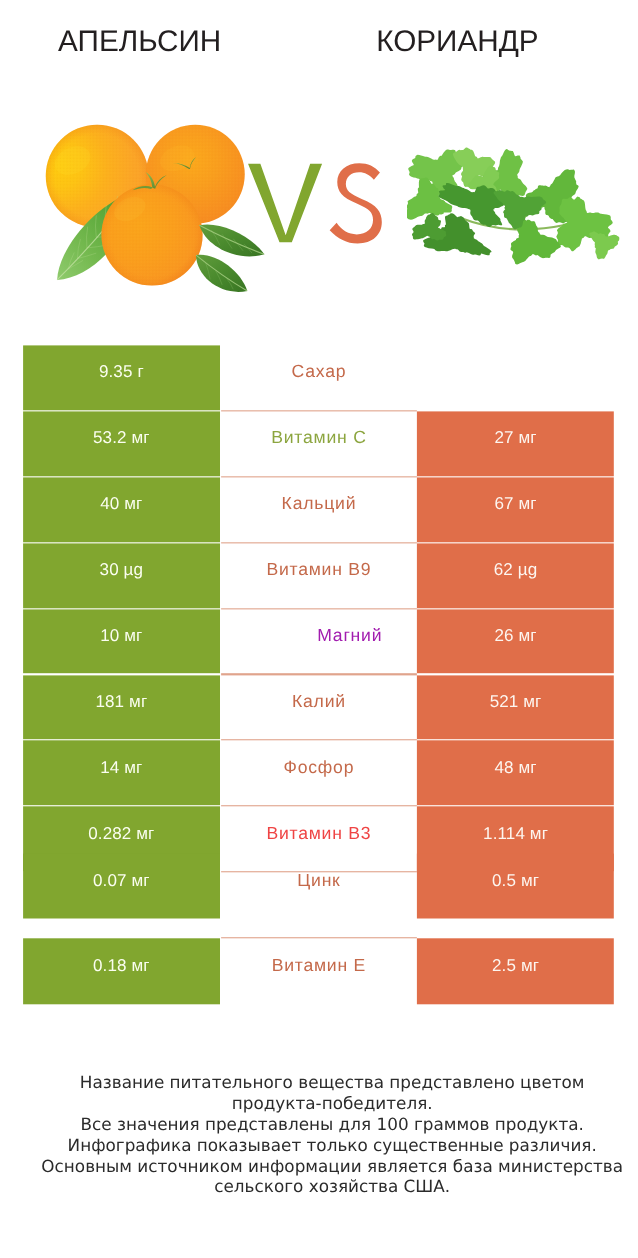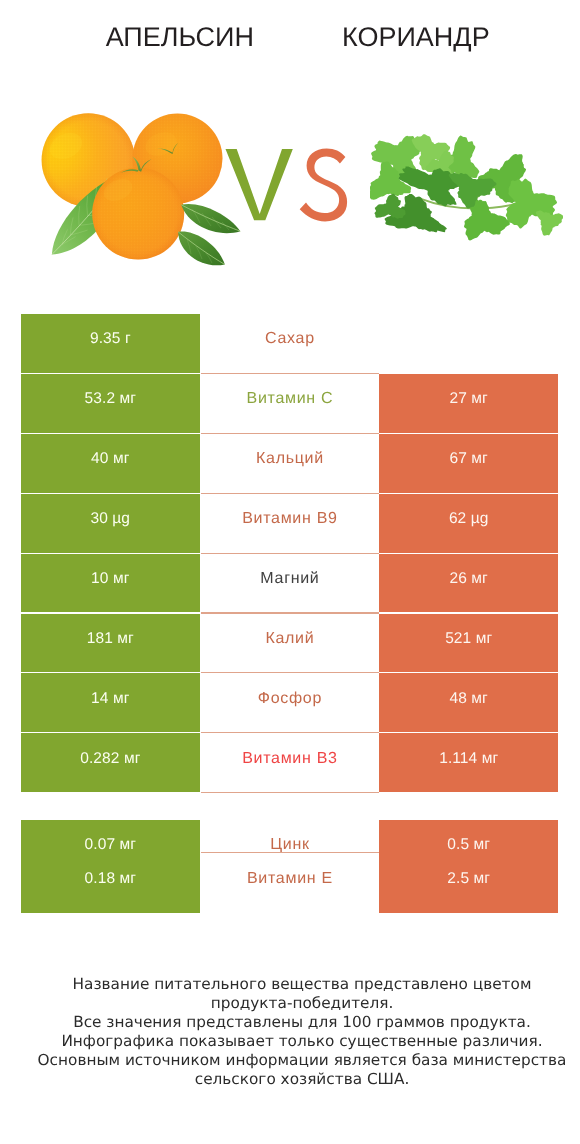--- a/index.html
+++ b/index.html
@@ -3,21 +3,21 @@
 <meta charset="utf-8">
 <title>Compare</title>
 <style>
   html,body{margin:0;padding:0;background:#ffffff;}
   body{width:580px;height:1144px;font-family:"Liberation Sans",sans-serif;-webkit-font-smoothing:antialiased;text-rendering:geometricPrecision;}
   .page{position:relative;width:580px;height:1144px;background:#ffffff;overflow:hidden;}
 
   
   .title{position:absolute;top:20px;font-size:27px;line-height:34px;color:#231f20;
          font-family:"Liberation Sans",sans-serif;white-space:nowrap;font-weight:400;}
-  #title-left{left:0;width:254px;text-align:right;}
+  #title-left{left:0;width:254px;text-align:center;}
   #title-right{left:342px;width:253px;}
 
   
   .hero{position:absolute;}
   #hero-left{left:30px;top:98px;width:212px;height:170px;}
   #hero-right{left:370px;top:128px;width:193px;height:119px;}
 
   .vs{position:absolute;top:143px;left:225px;width:130px;height:92px;}
 
   
@@ -210,21 +210,21 @@
       </div>
       <div class="divider" style="top: 178.6px; background: rgb(224, 164, 140);"></div>
       <div class="row" style="top: 179.7px;">
         <div class="cell c-left">30 µg</div>
         <div class="cell c-mid" style="color: rgb(196, 105, 74);">Витамин B9</div>
         <div class="cell c-right">62 µg</div>
       </div>
       <div class="divider" style="top: 238.5px; background: rgb(224, 164, 140);"></div>
       <div class="row" style="top: 239.6px;">
         <div class="cell c-left">10 мг</div>
-        <div class="cell c-mid" style="color: #404040;">Магний</div>
+        <div class="cell c-mid" style="color: #a21caf; margin-left: 28px;">Магний</div>
         <div class="cell c-right">26 мг</div>
       </div>
       <div class="divider" style="top: 298.4px; background: rgb(224, 164, 140);"></div>
       <div class="row" style="top: 299.5px;">
         <div class="cell c-left">181 мг</div>
         <div class="cell c-mid" style="color: rgb(196, 105, 74);">Калий</div>
         <div class="cell c-right">521 мг</div>
       </div>
       <div class="divider" style="top: 358.3px; background: rgb(224, 164, 140);"></div>
       <div class="row" style="top: 359.4px;">
@@ -232,21 +232,21 @@
         <div class="cell c-mid" style="color: rgb(196, 105, 74);">Фосфор</div>
         <div class="cell c-right">48 мг</div>
       </div>
       <div class="divider" style="top: 418.2px; background: rgb(224, 164, 140);"></div>
       <div class="row" style="top: 419.3px;">
         <div class="cell c-left">0.282 мг</div>
         <div class="cell c-mid" style="color: #ef4444;">Витамин B3</div>
         <div class="cell c-right">1.114 мг</div>
       </div>
       <div class="divider" style="top: 478.1px; background: rgb(224, 164, 140);"></div>
-      <div class="row" style="top: 506px; text-align: right;">
+      <div class="row" style="top: 462px; text-align: right;">
         <div class="cell c-left">0.07 мг</div>
         <div class="cell c-mid" style="color: rgb(196, 105, 74);">Цинк</div>
         <div class="cell c-right">0.5 мг</div>
       </div>
       <div class="divider" style="top: 538px; background: rgb(224, 164, 140);"></div>
       <div class="row" style="top: 539.1px; text-decoration: underline;">
         <div class="cell c-left">0.18 мг</div>
         <div class="cell c-mid" style="color: rgb(196, 105, 74);">Витамин E</div>
         <div class="cell c-right">2.5 мг</div>
       </div>

